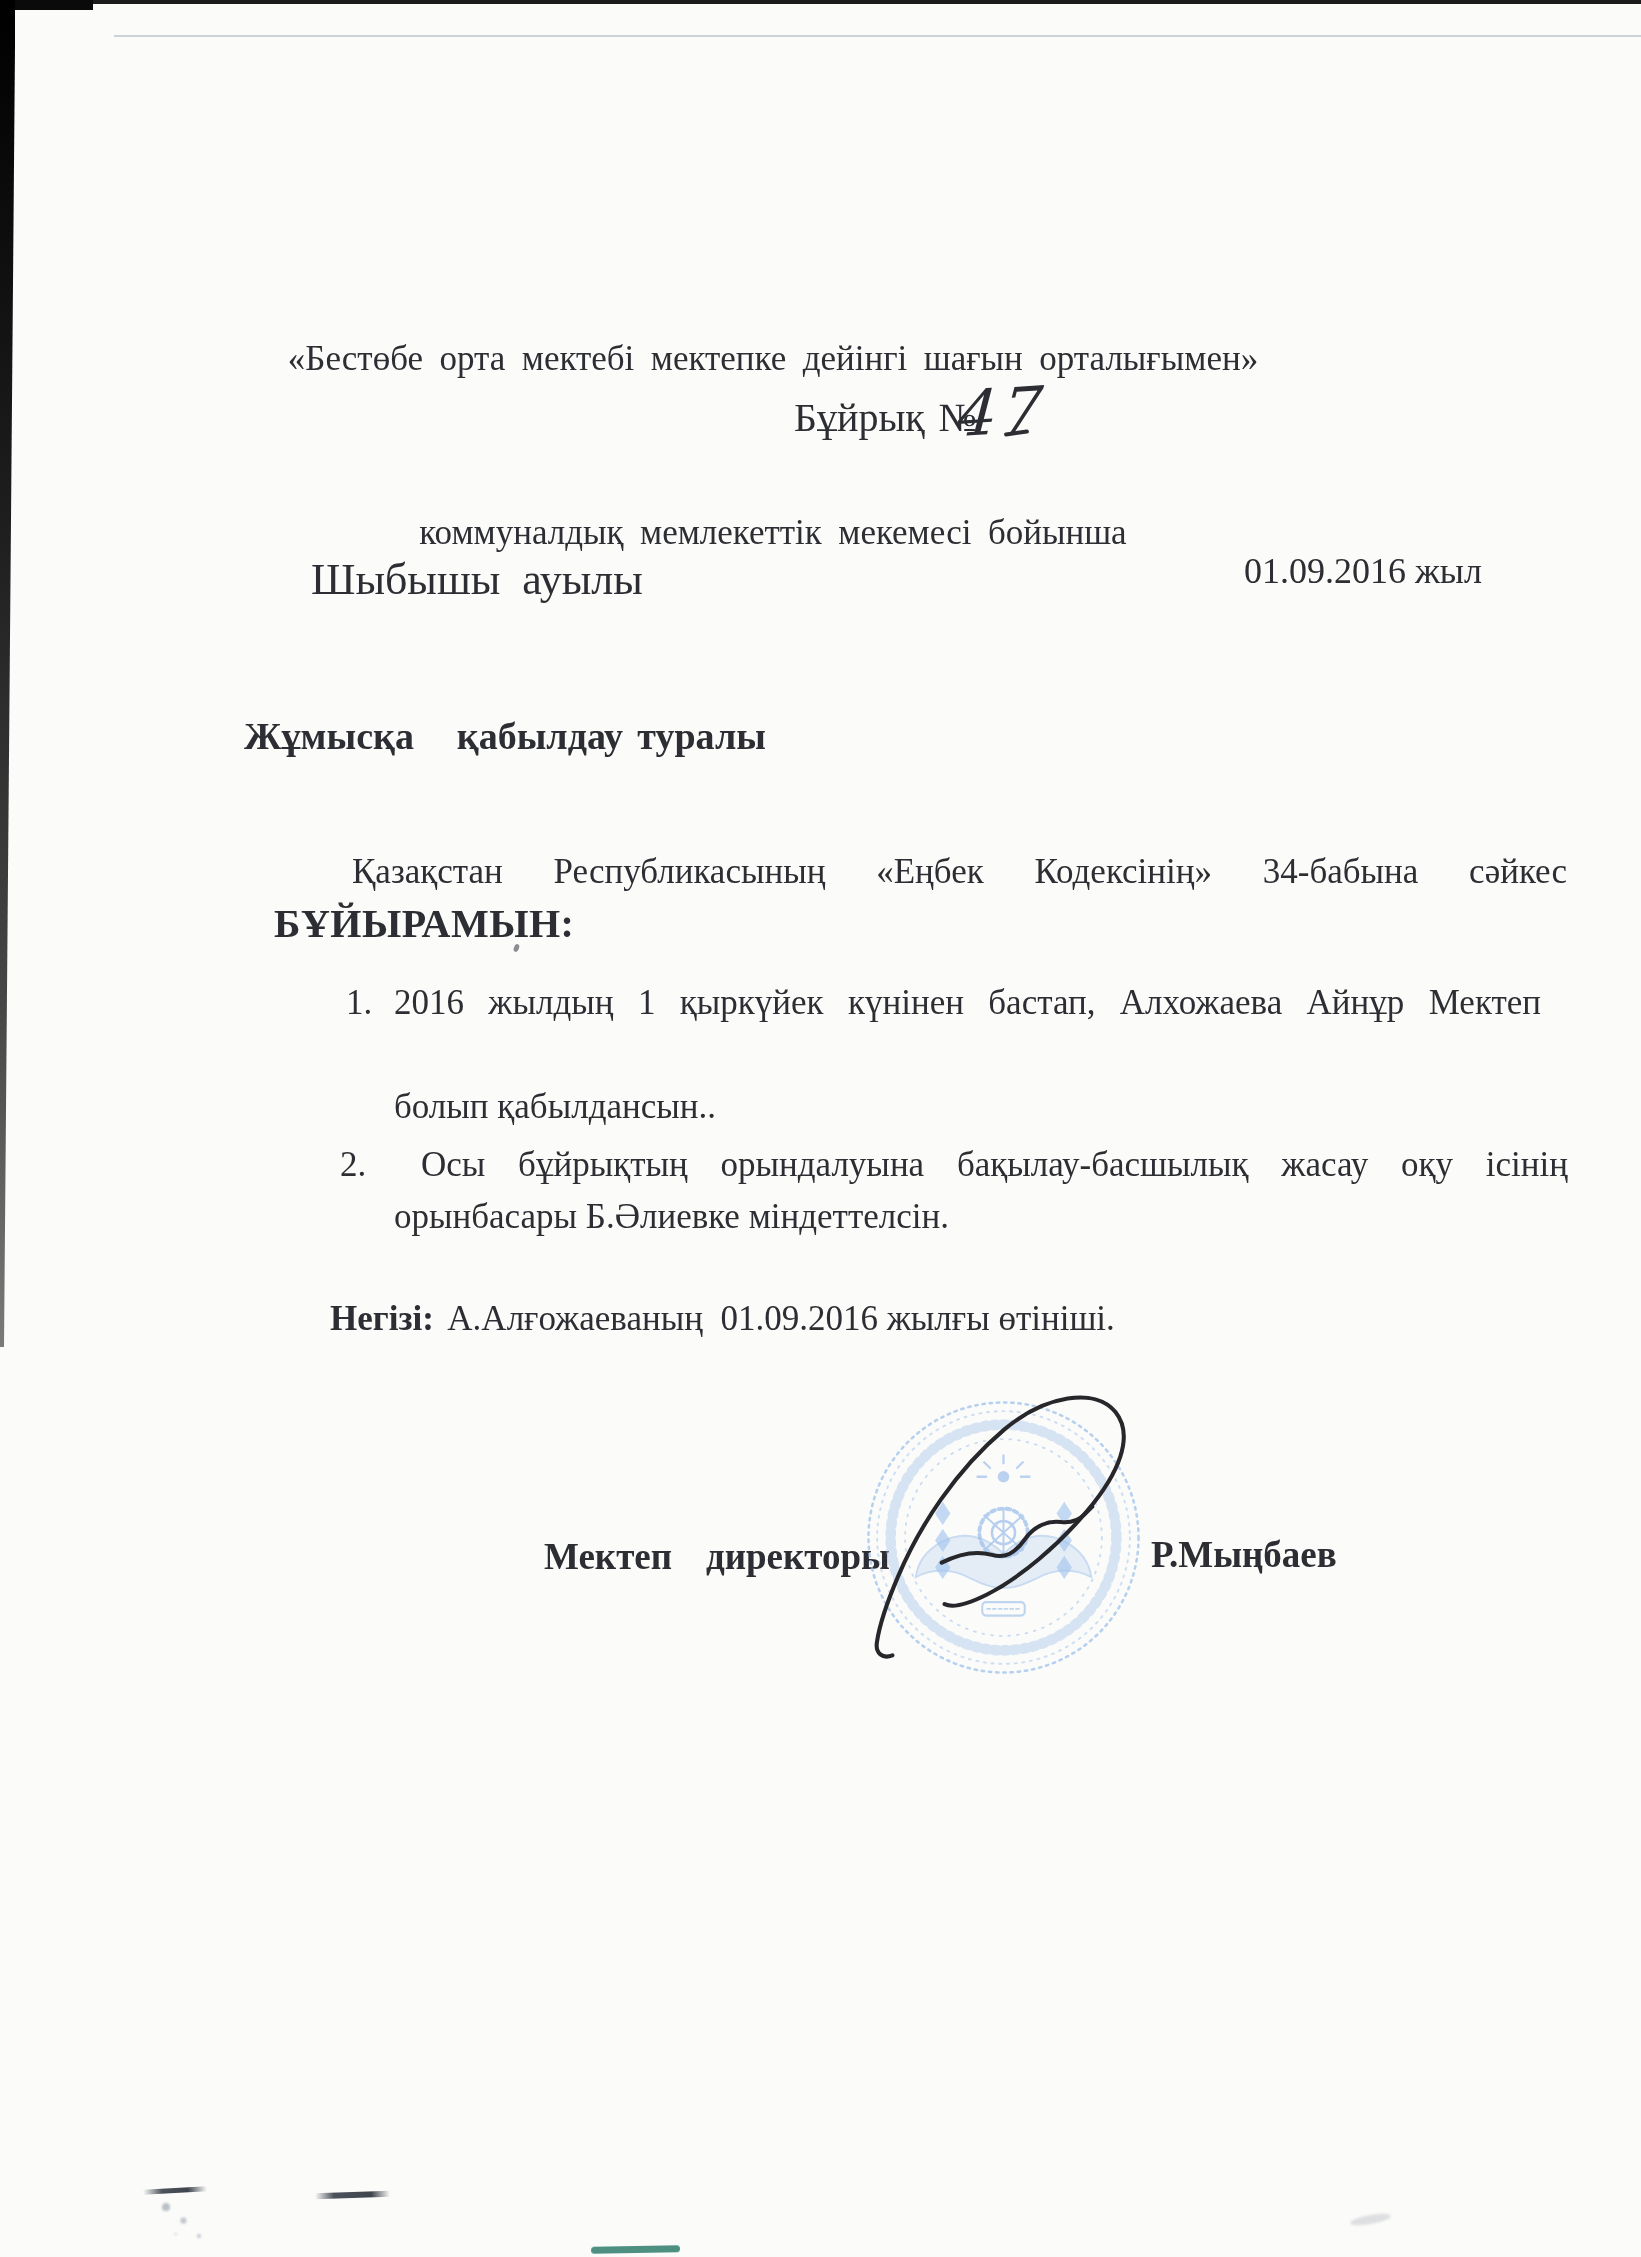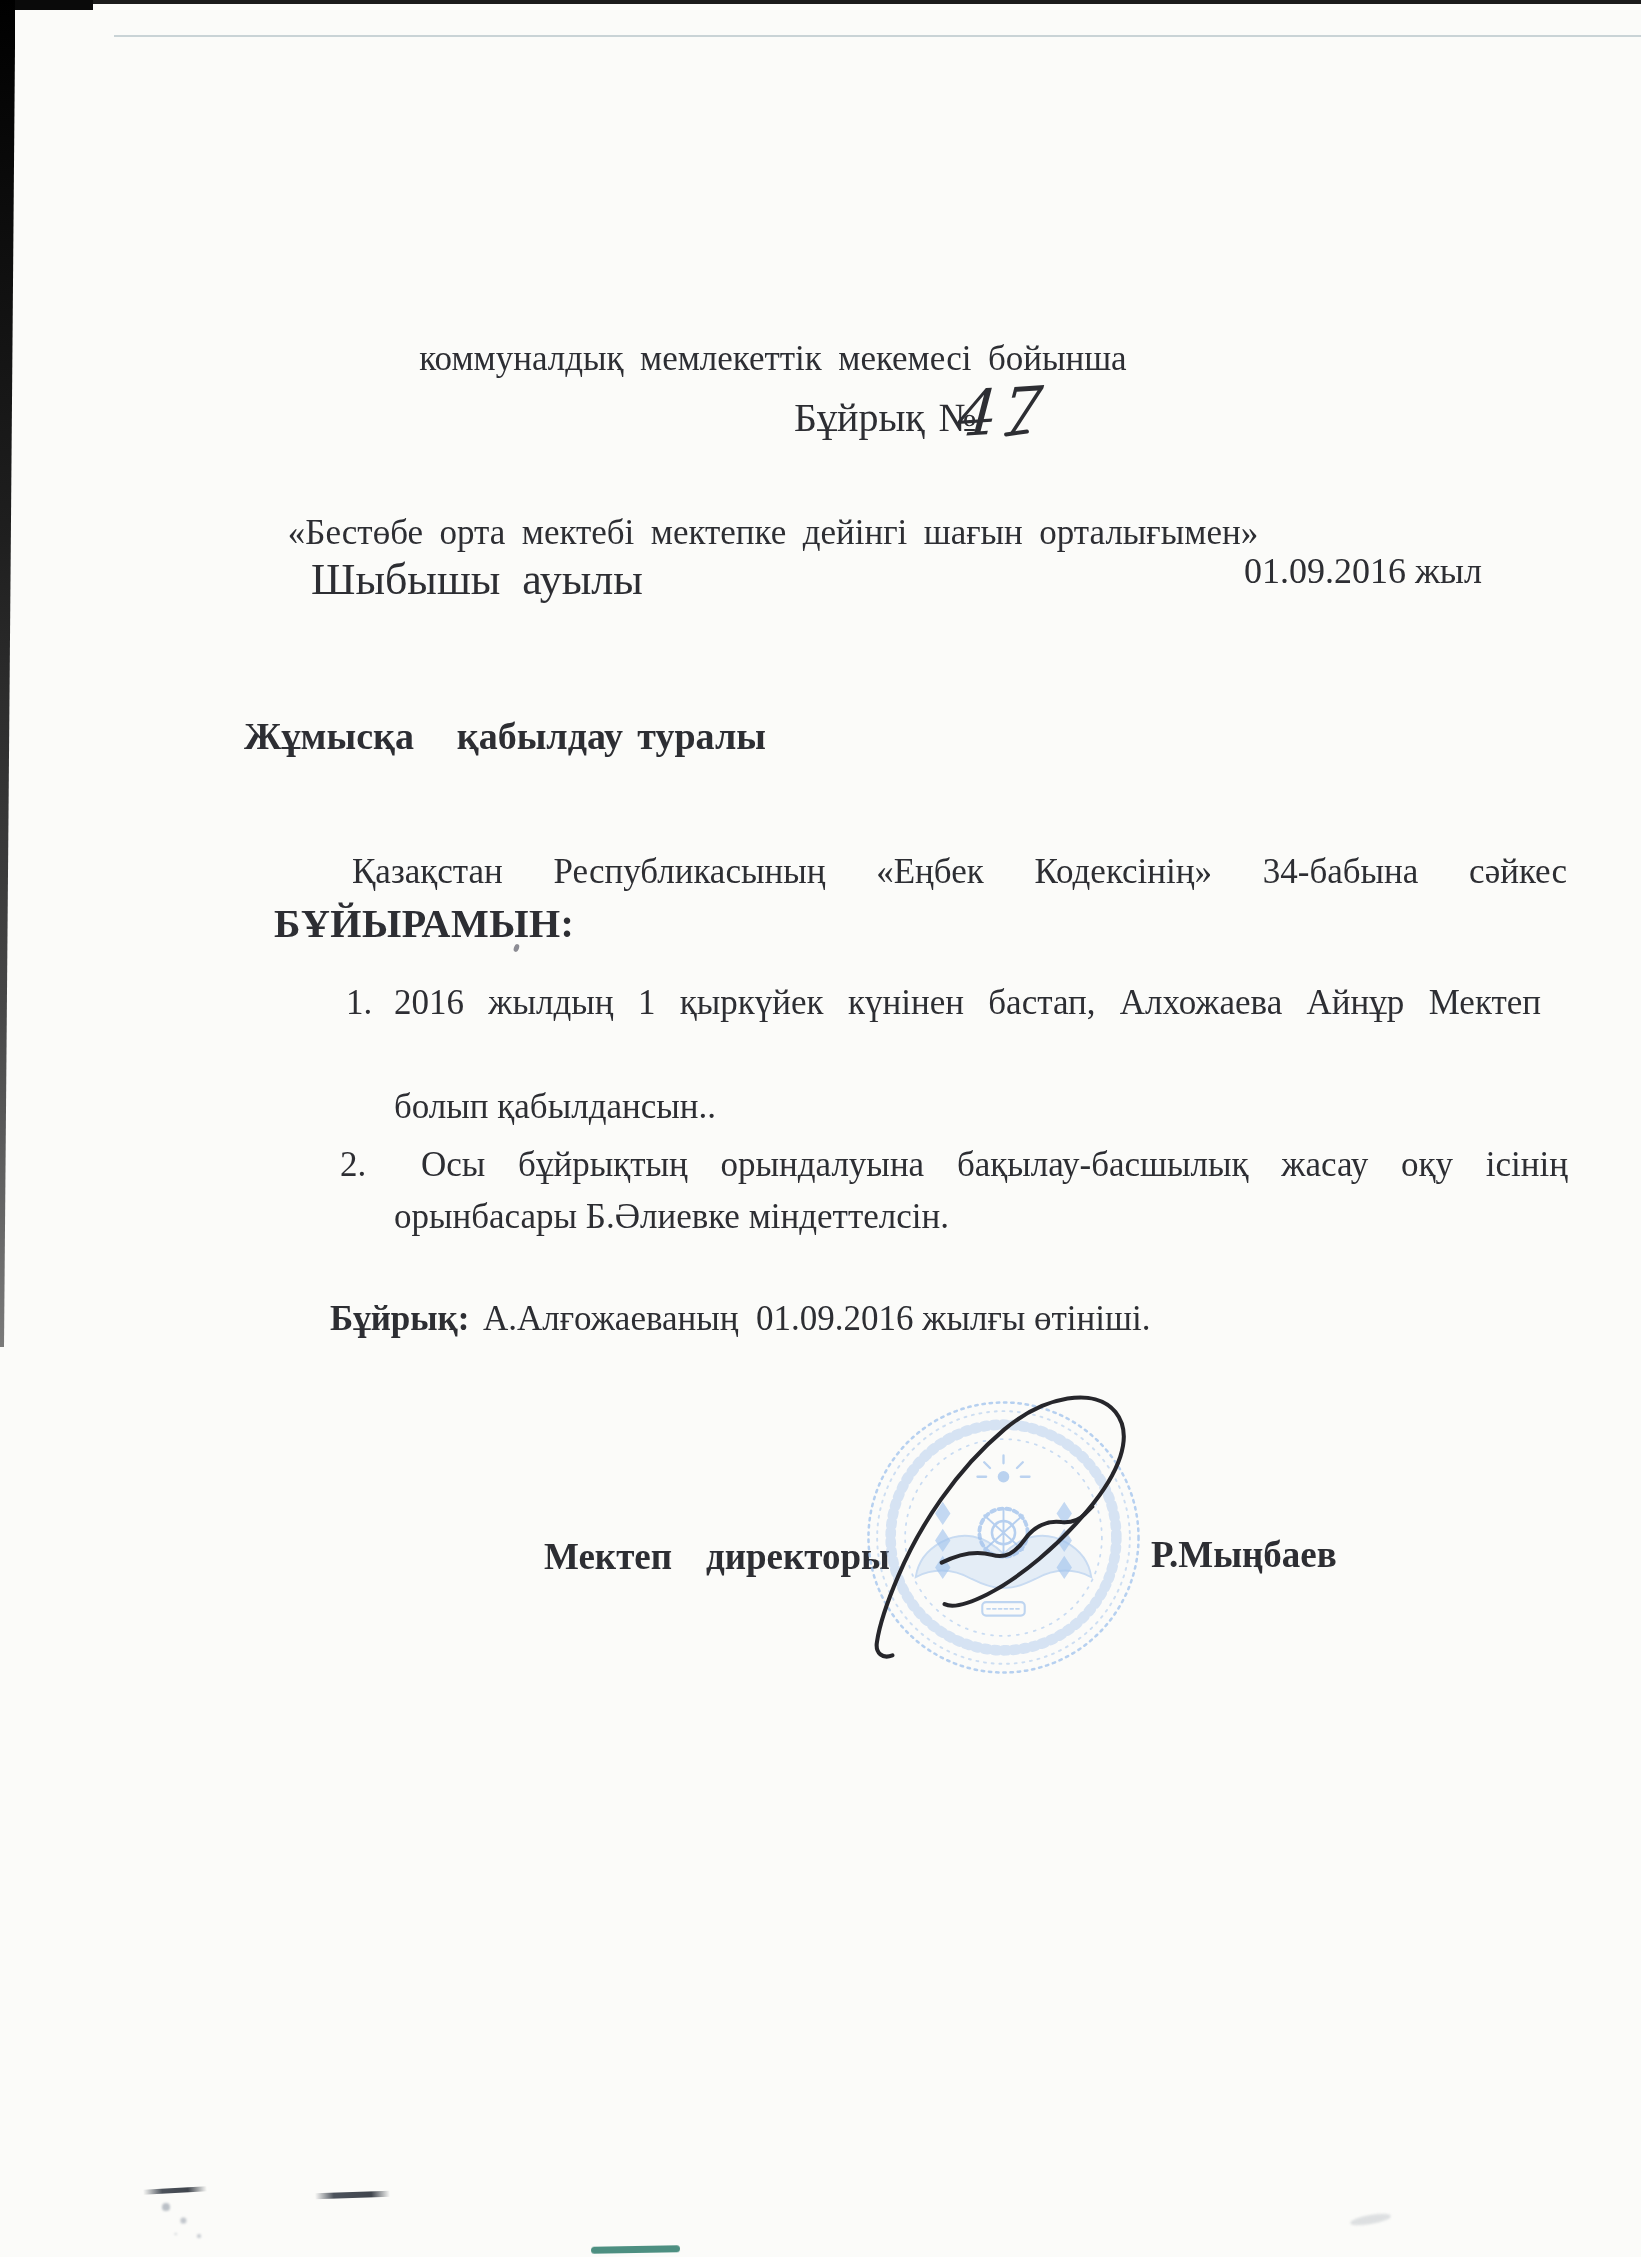--- a/index.html
+++ b/index.html
@@ -70,22 +70,22 @@
   <div class="art left-wedge"></div>
   <div class="art scan-line"></div>
   <div class="art speck1"></div>
   <div class="art smudge1"></div>
   <div class="art smudge2"></div>
   <div class="art splatter"></div>
   <div class="art teal-mark"></div>
   <div class="art faint-mark-right"></div>
 
   <div class="t title-block">
+    <div>«Бестөбе орта мектебі мектепке дейінгі шағын орталығымен»</div>
     <div>коммуналдық мемлекеттік мекемесі бойынша</div>
-    <div>«Бестөбе орта мектебі мектепке дейінгі шағын орталығымен»</div>
   </div>
 
   <div class="t order">Бұйрық №</div>
   <div class="t order-num">47</div>
   <div class="crossbar"></div>
 
   <div class="t place">Шыбышы  ауылы</div>
   <div class="t date">01.09.2016 жыл</div>
 
   <div class="t subject">Жұмысқа   қабылдау туралы</div>
@@ -95,21 +95,21 @@
 
   <div class="t num n1">1.</div>
   <div class="t li li1a just">2016 жылдың 1 қыркүйек күнінен бастап, Алхожаева Айнұр Мектеп</div>
   <div class="t li li1c">болып қабылдансын..</div>
 
   <div class="t num n2">2.</div>
   <div class="t li li2a just">Осы бұйрықтың орындалуына бақылау-басшылық жасау оқу ісінің</div>
   <div class="t li li2b">орынбасары Б.Әлиевке міндеттелсін.</div>
 
   <div class="t basis">
-    <b>Бұйрық:</b><span>А.Алғожаеваның  01.09.2016 жылғы өтініші.</span>
+    <b>Негізі:</b><span>А.Алғожаеваның  01.09.2016 жылғы өтініші.</span>
   </div>
 
   <div class="t sig-title">Мектеп  директоры</div>
   <div class="t sig-name">Р.Мыңбаев</div>
 
   <svg class="stamp" viewBox="0 0 310 310">
     <g style="stroke:var(--stamp-blue,#9fc1ec)" fill="none" stroke-linecap="round">
       <circle cx="155" cy="155" r="140" stroke-width="2.6" stroke-dasharray="2.5 5" opacity="0.75"></circle>
       <circle cx="155" cy="155" r="131" stroke-width="2" stroke-dasharray="2 6" opacity="0.5"></circle>
       <circle cx="155" cy="155" r="117" stroke-width="11" stroke-dasharray="3.5 6.5" opacity="0.4"></circle>

